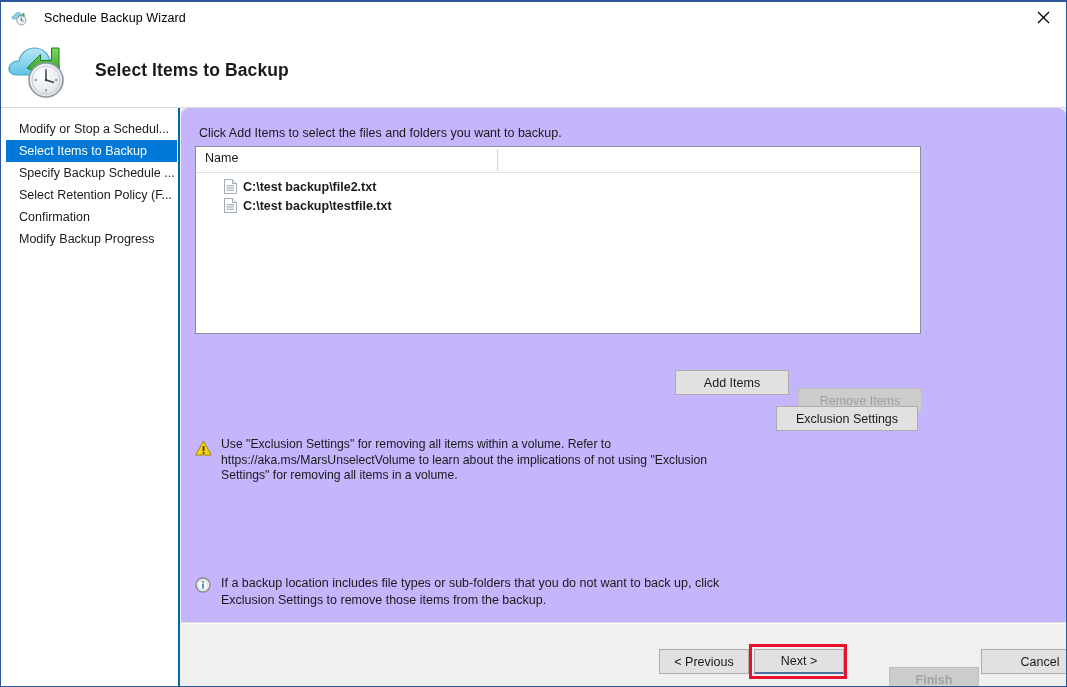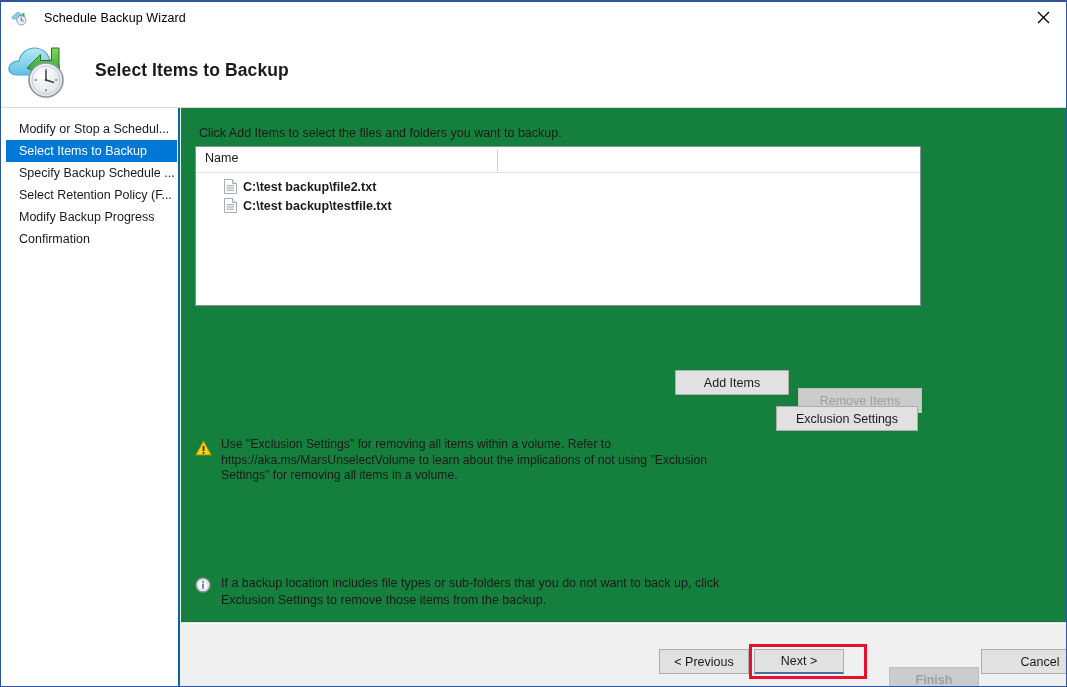--- a/index.html
+++ b/index.html
@@ -117,38 +117,39 @@
     color: #ffffff;
   }
 
   
   #content {
     position: absolute;
     left: 180px;
     right: 0;
     top: 106px;
     bottom: 0;
-    background: #15803d;
+    background: #c4b5fd;
+    border-radius: 8px;
   }
   #instruction {
     position: absolute;
     left: 18px;
     top: 18px;
     font-size: 12.5px;
     color: #1a1a1a;
     white-space: nowrap;
   }
 
   
   #listbox {
     position: absolute;
     left: 14px;
     top: 38px;
     width: 726px;
-    height: 160px;
+    height: 188px;
     background: #ffffff;
     border: 1px solid #8a8f98;
     box-sizing: border-box;
   }
   #list-header {
     position: relative;
     height: 25px;
     border-bottom: 1px solid #e2e2e2;
     background: #ffffff;
   }
@@ -297,21 +298,21 @@
     position: absolute;
     top: 25px;
     height: 25px;
     width: 90px;
   }
   #btn-previous { left: 478px; }
   #btn-next-wrap {
     position: absolute;
     left: 568px;
     top: 20px;
-    width: 118px;
+    width: 98px;
     height: 35px;
     border: 3px solid #e8112d;
     box-sizing: border-box;
     text-align: center;
   }
   #btn-next {
     position: absolute;
     left: 2px;
     top: 2px;
     width: 90px;
@@ -376,22 +377,22 @@
       </svg>
     </div>
     <div class="hdr-title">Select Items to Backup</div>
   </div>
 
   <div id="sidebar">
     <div class="nav-item">Modify or Stop a Schedul...</div>
     <div class="nav-item active">Select Items to Backup</div>
     <div class="nav-item">Specify Backup Schedule ...</div>
     <div class="nav-item">Select Retention Policy (F...</div>
+    <div class="nav-item">Confirmation</div>
     <div class="nav-item">Modify Backup Progress</div>
-    <div class="nav-item">Confirmation</div>
   </div>
 
   <div id="content">
 
     <div id="instruction">Click Add Items to select the files and folders you want to backup.</div>
 
     <div id="listbox">
       <div id="list-header">
         <div class="col-name">Name</div>
         <div class="col-divider"></div>

